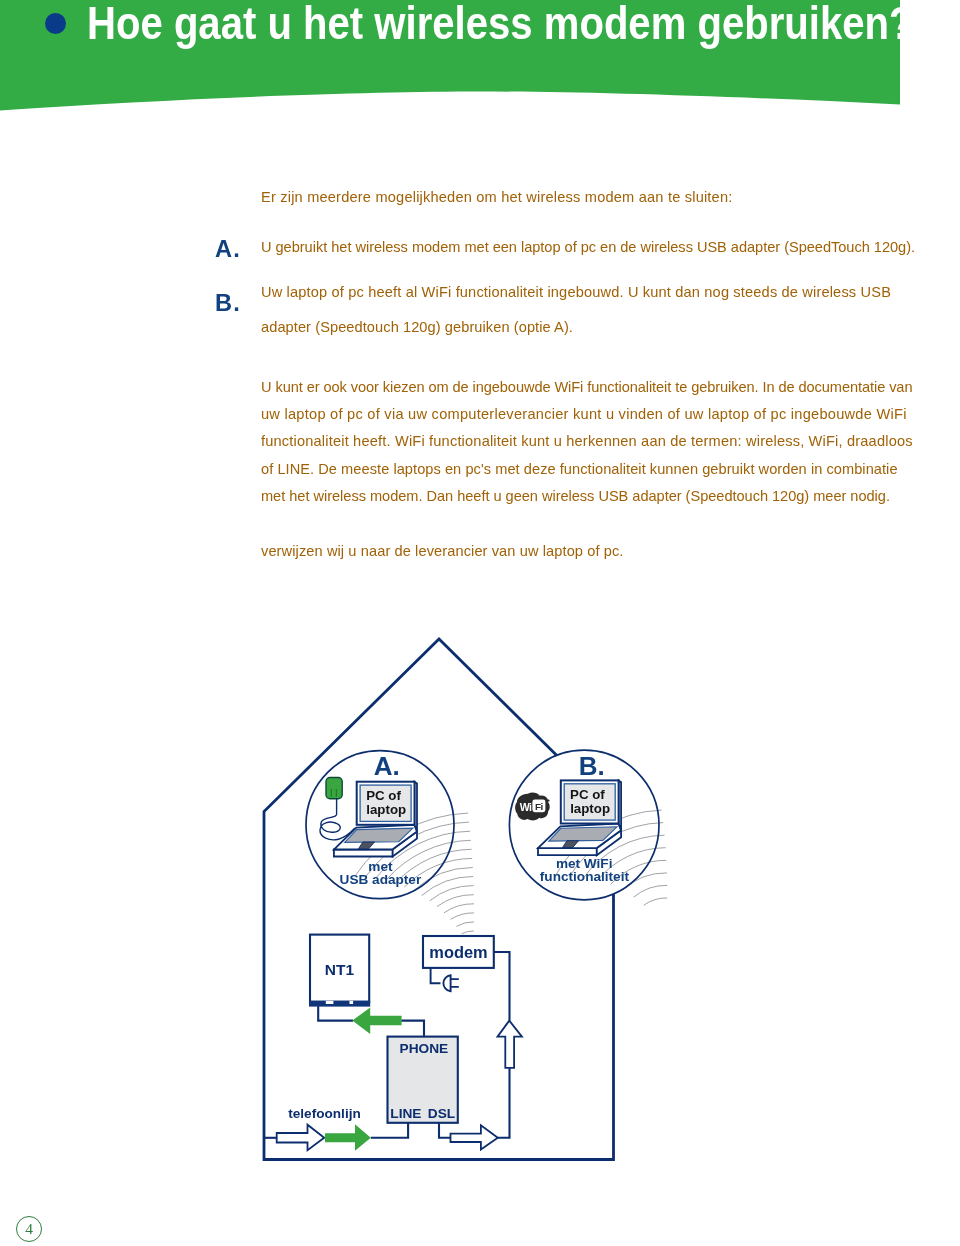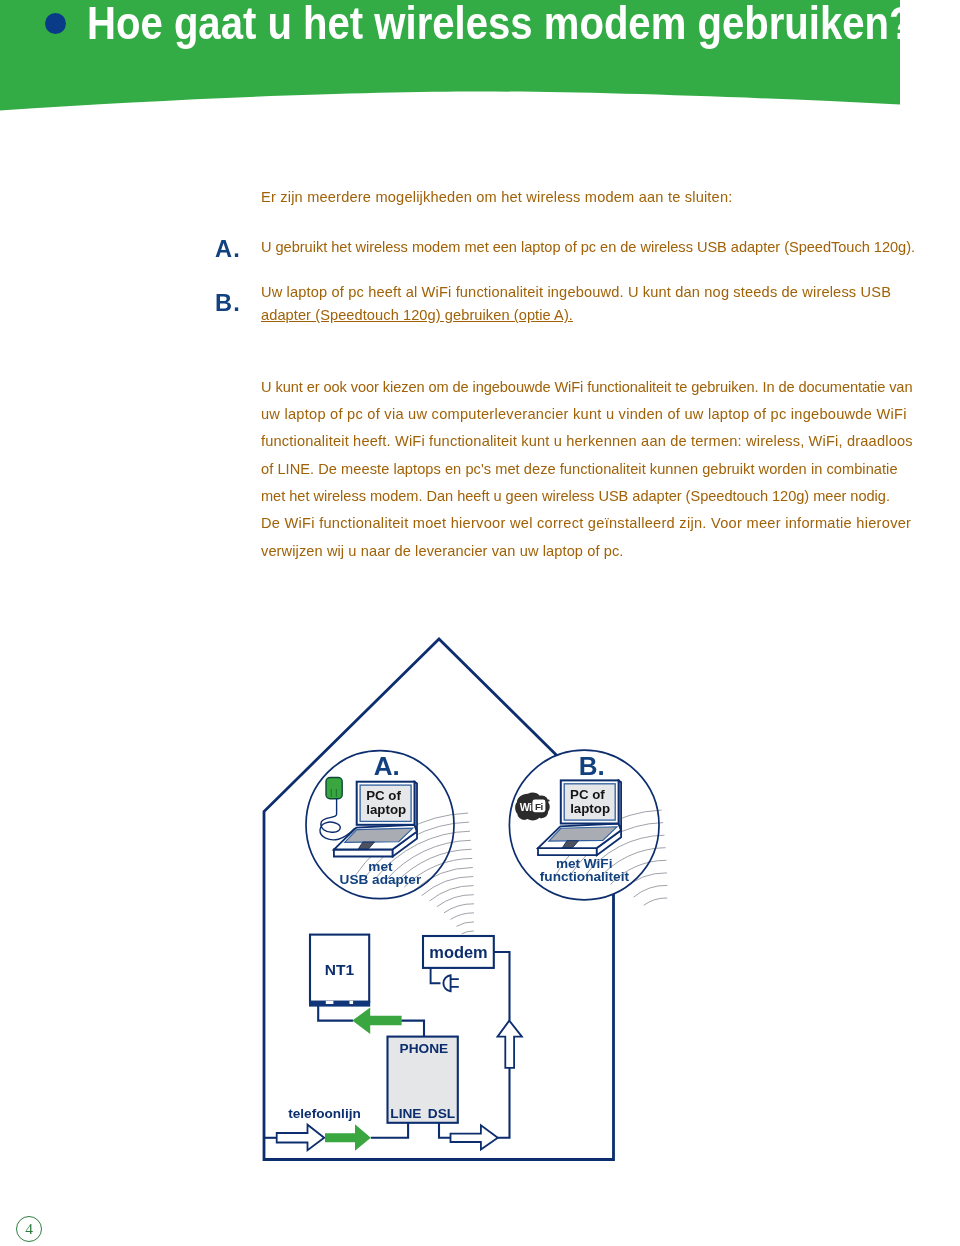--- a/index.html
+++ b/index.html
@@ -40,28 +40,27 @@
     <div class="hdr-title">Hoe gaat u het wireless modem gebruiken?</div>
   </div>
 
   <div class="txtline" style="left:261px;top:188px;letter-spacing:0.194px;">Er zijn meerdere mogelijkheden om het wireless modem aan te sluiten:</div>
 
   <div class="optlbl" style="left:215px;top:238px;letter-spacing:1.3px;">A.</div>
   <div class="txtline" style="left:261px;top:238px;letter-spacing:-0.032px;">U gebruikt het wireless modem met een laptop of pc en de wireless USB adapter (SpeedTouch 120g).</div>
 
   <div class="optlbl" style="left:215px;top:292px;letter-spacing:1.3px;">B.</div>
   <div class="txtline" style="left:261px;top:276px;letter-spacing:0.161px;margin-top:7px;">Uw laptop of pc heeft al WiFi functionaliteit ingebouwd. U kunt dan nog steeds de wireless USB</div>
-  <div class="txtline" style="left:261px;top:306px;letter-spacing:0.080px;text-decoration:underline;">adapter (Speedtouch 120g) gebruiken (optie A).</div>
+  <div class="txtline" style="left:261px;top:318px;letter-spacing:0.080px;">adapter (Speedtouch 120g) gebruiken (optie A).</div>
 
   <div class="txtline" style="left:261px;top:405px;letter-spacing:0.258px;">uw laptop of pc of via uw computerleverancier kunt u vinden of uw laptop of pc ingebouwde WiFi</div>
   <div class="txtline" style="left:261px;top:378px;letter-spacing:-0.081px;">U kunt er ook voor kiezen om de ingebouwde WiFi functionaliteit te gebruiken. In de documentatie van</div>
   <div class="txtline" style="left:261px;top:432px;letter-spacing:0.180px;">functionaliteit heeft. WiFi functionaliteit kunt u herkennen aan de termen: wireless, WiFi, draadloos</div>
   <div class="txtline" style="left:261px;top:460px;letter-spacing:0.053px;">of LINE. De meeste laptops en pc's met deze functionaliteit kunnen gebruikt worden in combinatie</div>
   <div class="txtline" style="left:261px;top:487px;letter-spacing:-0.033px;">met het wireless modem. Dan heeft u geen wireless USB adapter (Speedtouch 120g) meer nodig.</div>
-  <div class="txtline" style="left:261px;top:514px;letter-spacing:0.276px;">De WiFi functionaliteit moet hiervoor wel correct geïnstalleerd zijn. Voor meer informatie hierover</div>
   <div class="txtline" style="left:261px;top:542px;letter-spacing:0.100px;">verwijzen wij u naar de leverancier van uw laptop of pc.</div>
 
   <div class="dg">
 <svg id="dgsvg" class="dgsvg" width="960" height="1246" viewBox="0 0 960 1246" font-family="Liberation Sans, sans-serif">
 <path d="M264,1159.5 L264,811.5 L439,639 L613.5,811.5 L613.5,1159.5 L264,1159.5 Z" fill="none" stroke="#0c2e6e" stroke-width="2.8" stroke-linejoin="miter"></path>
 <circle cx="380" cy="824.7" r="74" fill="#ffffff"></circle>
 <circle cx="584.2" cy="825" r="74.8" fill="#ffffff"></circle>
 <g fill="none" stroke="#9a9da4" stroke-width="0.95">
 <path d="M 473.8,931.0 A 24.0,24.0 0 0 0 461.7,933.8"></path>
 <path d="M 474.0,921.9 A 33.1,33.1 0 0 0 456.4,926.4"></path>

